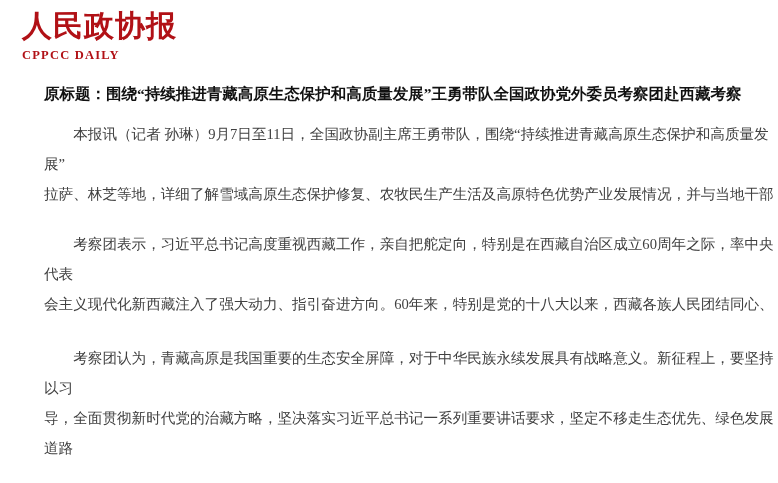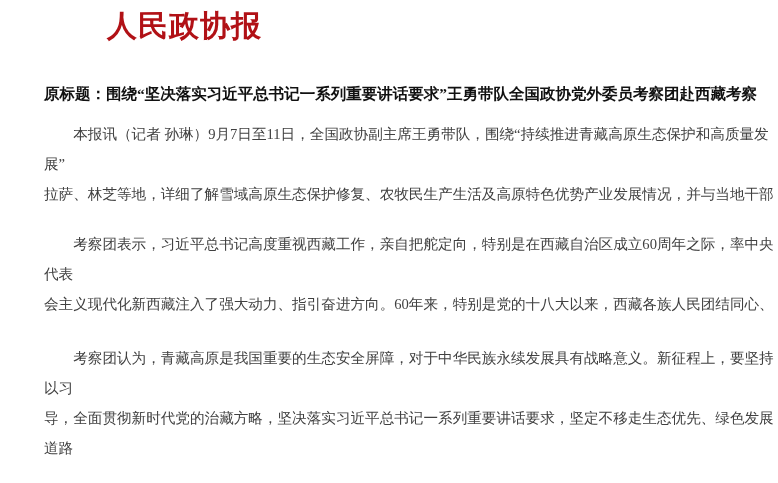--- a/index.html
+++ b/index.html
@@ -86,25 +86,26 @@
     width: 0px;
     height: 483px;
   }
 </style>
 </head>
 <body>
 
 <div class="page">
 
   <div class="masthead">
-    <div class="masthead-logo" style="color: rgb(177, 17, 22); text-align: right;">人民政协报</div>
+    <div class="masthead-logo" style="color: rgb(177, 17, 22);">人民政协报</div>
+    <div class="masthead-sub" style="color: rgb(177, 17, 22);">CPPCC DAILY</div>
   </div>
 
   <div class="article">
-    <h1 class="headline">原标题：围绕“坚决落实习近平总书记一系列重要讲话要求”王勇带队全国政协党外委员考察团赴西藏考察</h1>
+    <h1 class="headline">原标题：围绕“持续推进青藏高原生态保护和高质量发展”王勇带队全国政协党外委员考察团赴西藏考察</h1>
 
     <div class="body-text">
       <p class="para">本报讯（记者 孙琳）9月7日至11日，全国政协副主席王勇带队，围绕“持续推进青藏高原生态保护和高质量发展”
 拉萨、林芝等地，详细了解雪域高原生态保护修复、农牧民生产生活及高原特色优势产业发展情况，并与当地干部群</p>
       <p class="para">考察团表示，习近平总书记高度重视西藏工作，亲自把舵定向，特别是在西藏自治区成立60周年之际，率中央代表
 会主义现代化新西藏注入了强大动力、指引奋进方向。60年来，特别是党的十八大以来，西藏各族人民团结同心、携
 出政治安定、社会稳定、民族团结、经济发展、人民安居乐业的欣欣向荣景象。</p>
       <p class="para tall">考察团认为，青藏高原是我国重要的生态安全屏障，对于中华民族永续发展具有战略意义。新征程上，要坚持以习
 导，全面贯彻新时代党的治藏方略，坚决落实习近平总书记一系列重要讲话要求，坚定不移走生态优先、绿色发展道路
 抓好稳定、发展、生态、强边四件大事，合力谱写雪域高原长治久安和高质量发展新篇章。要发挥人民政协优势作用

